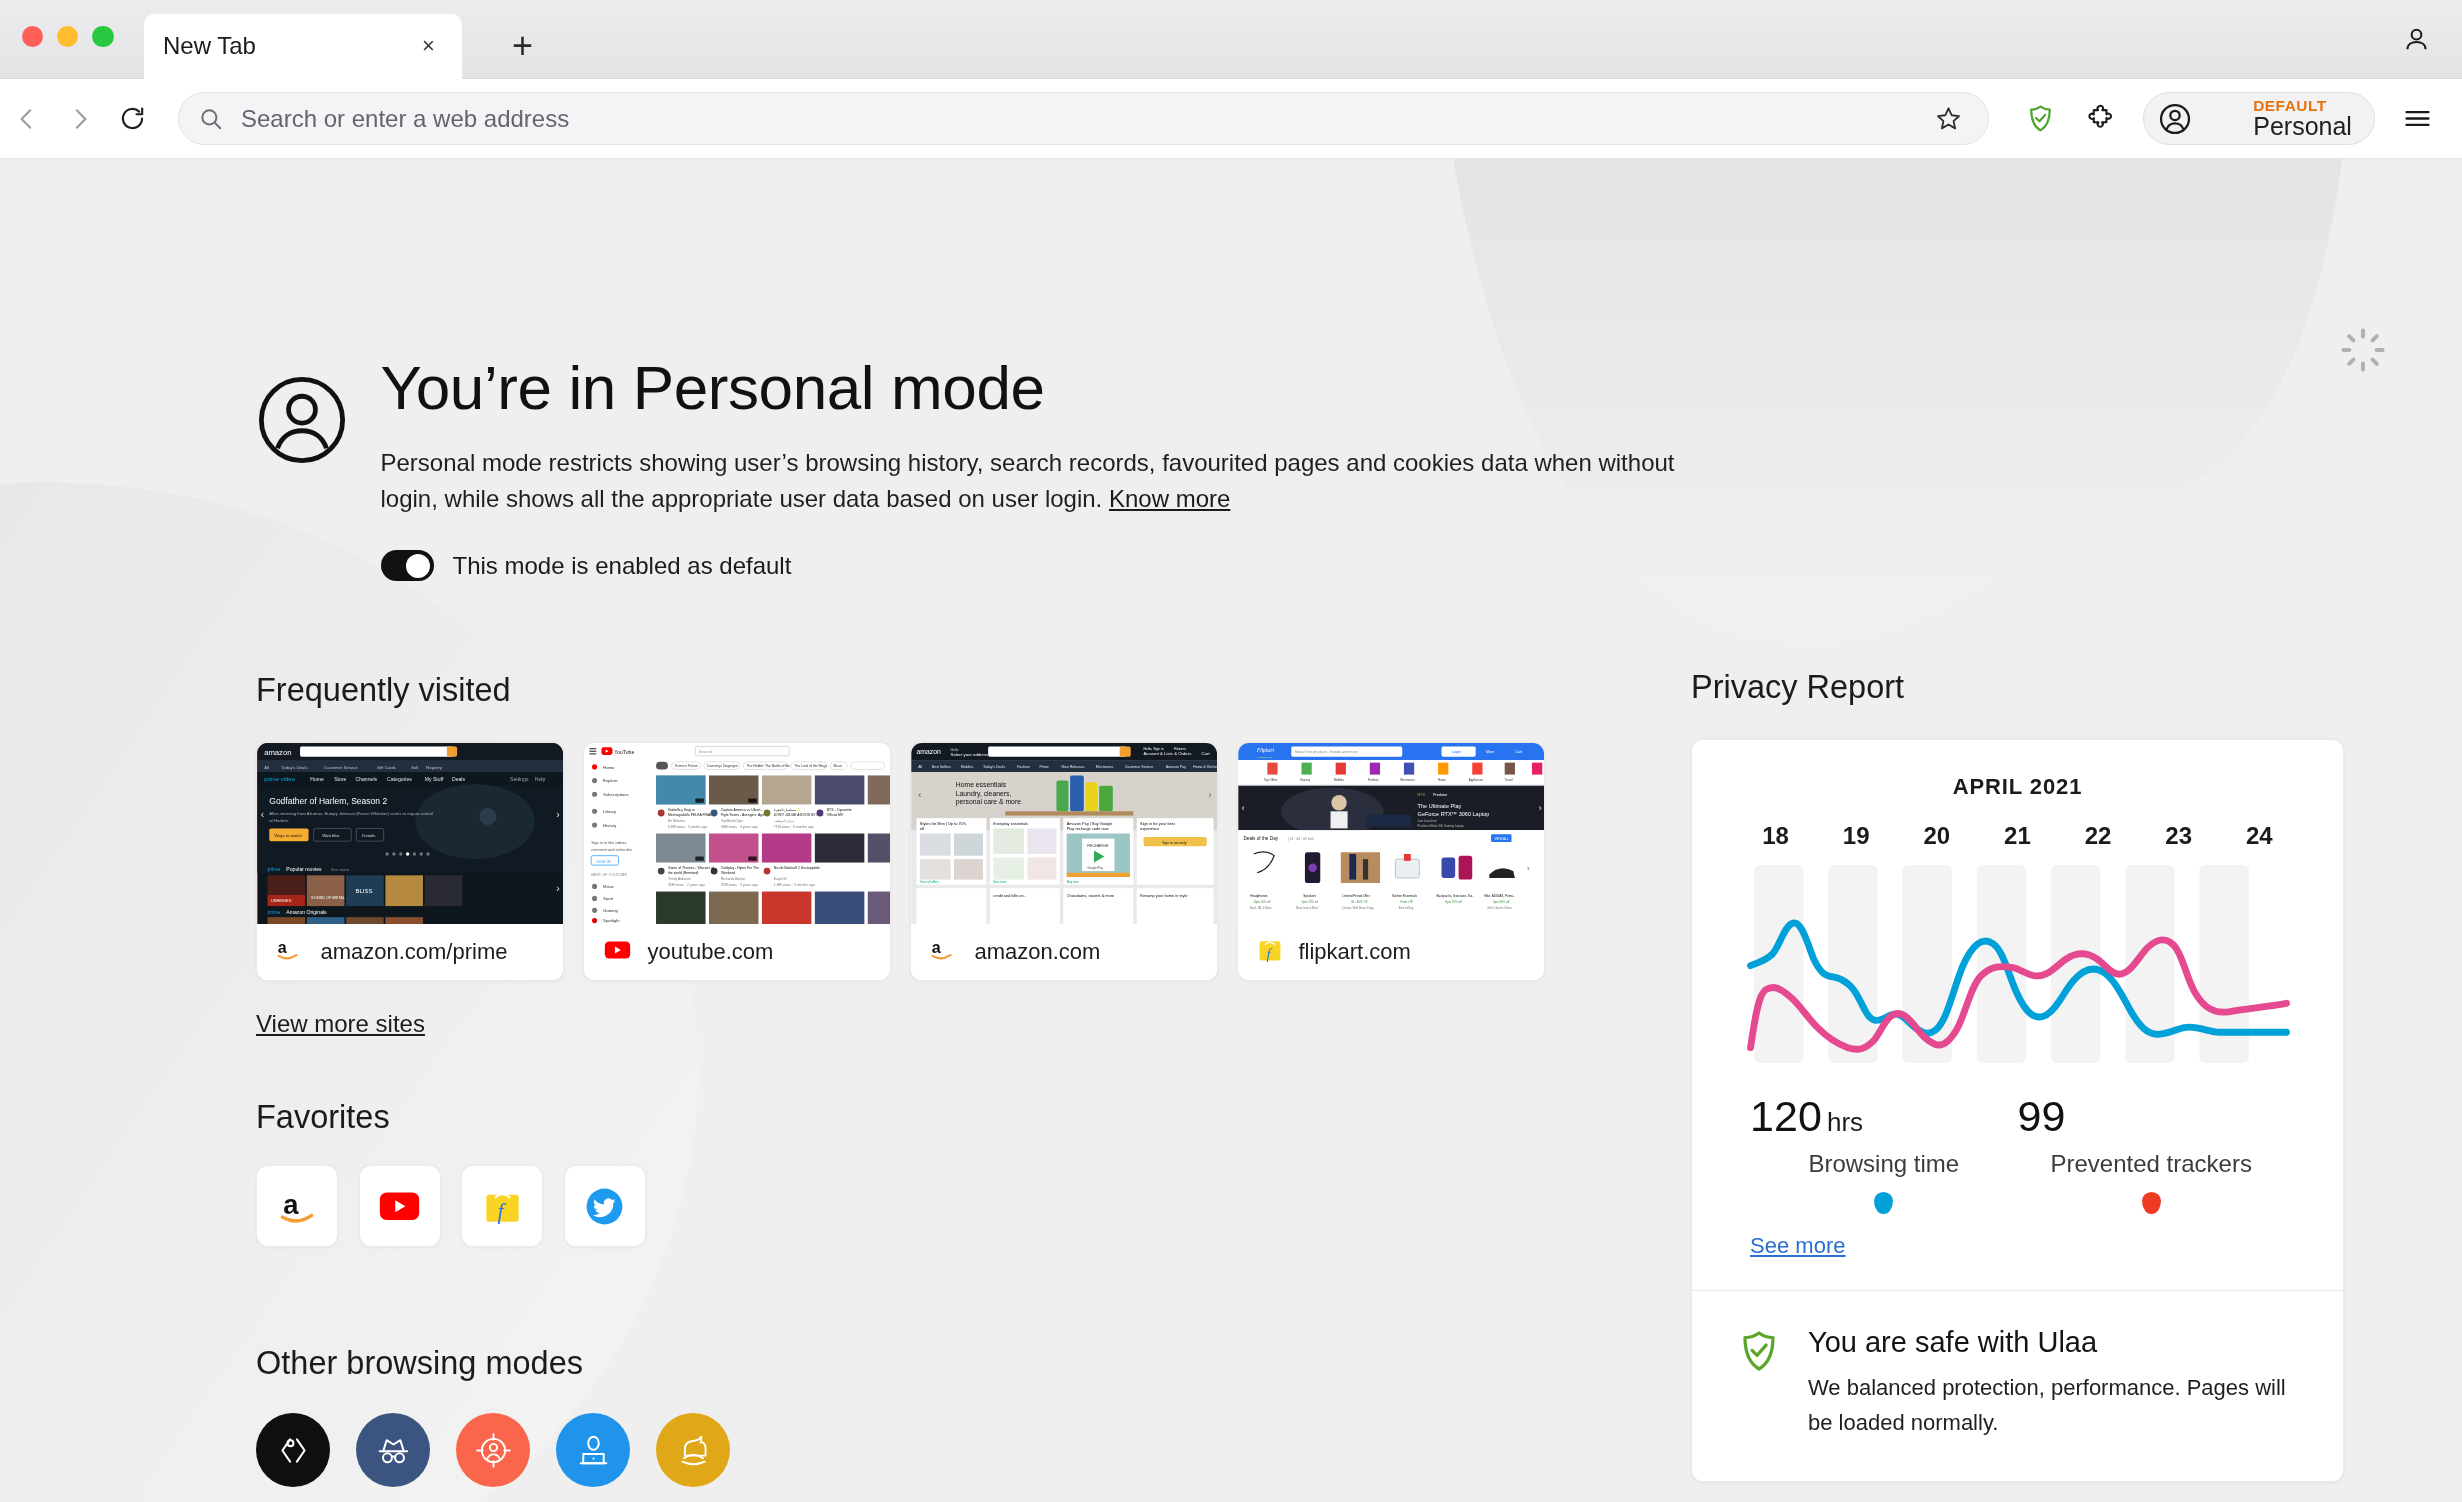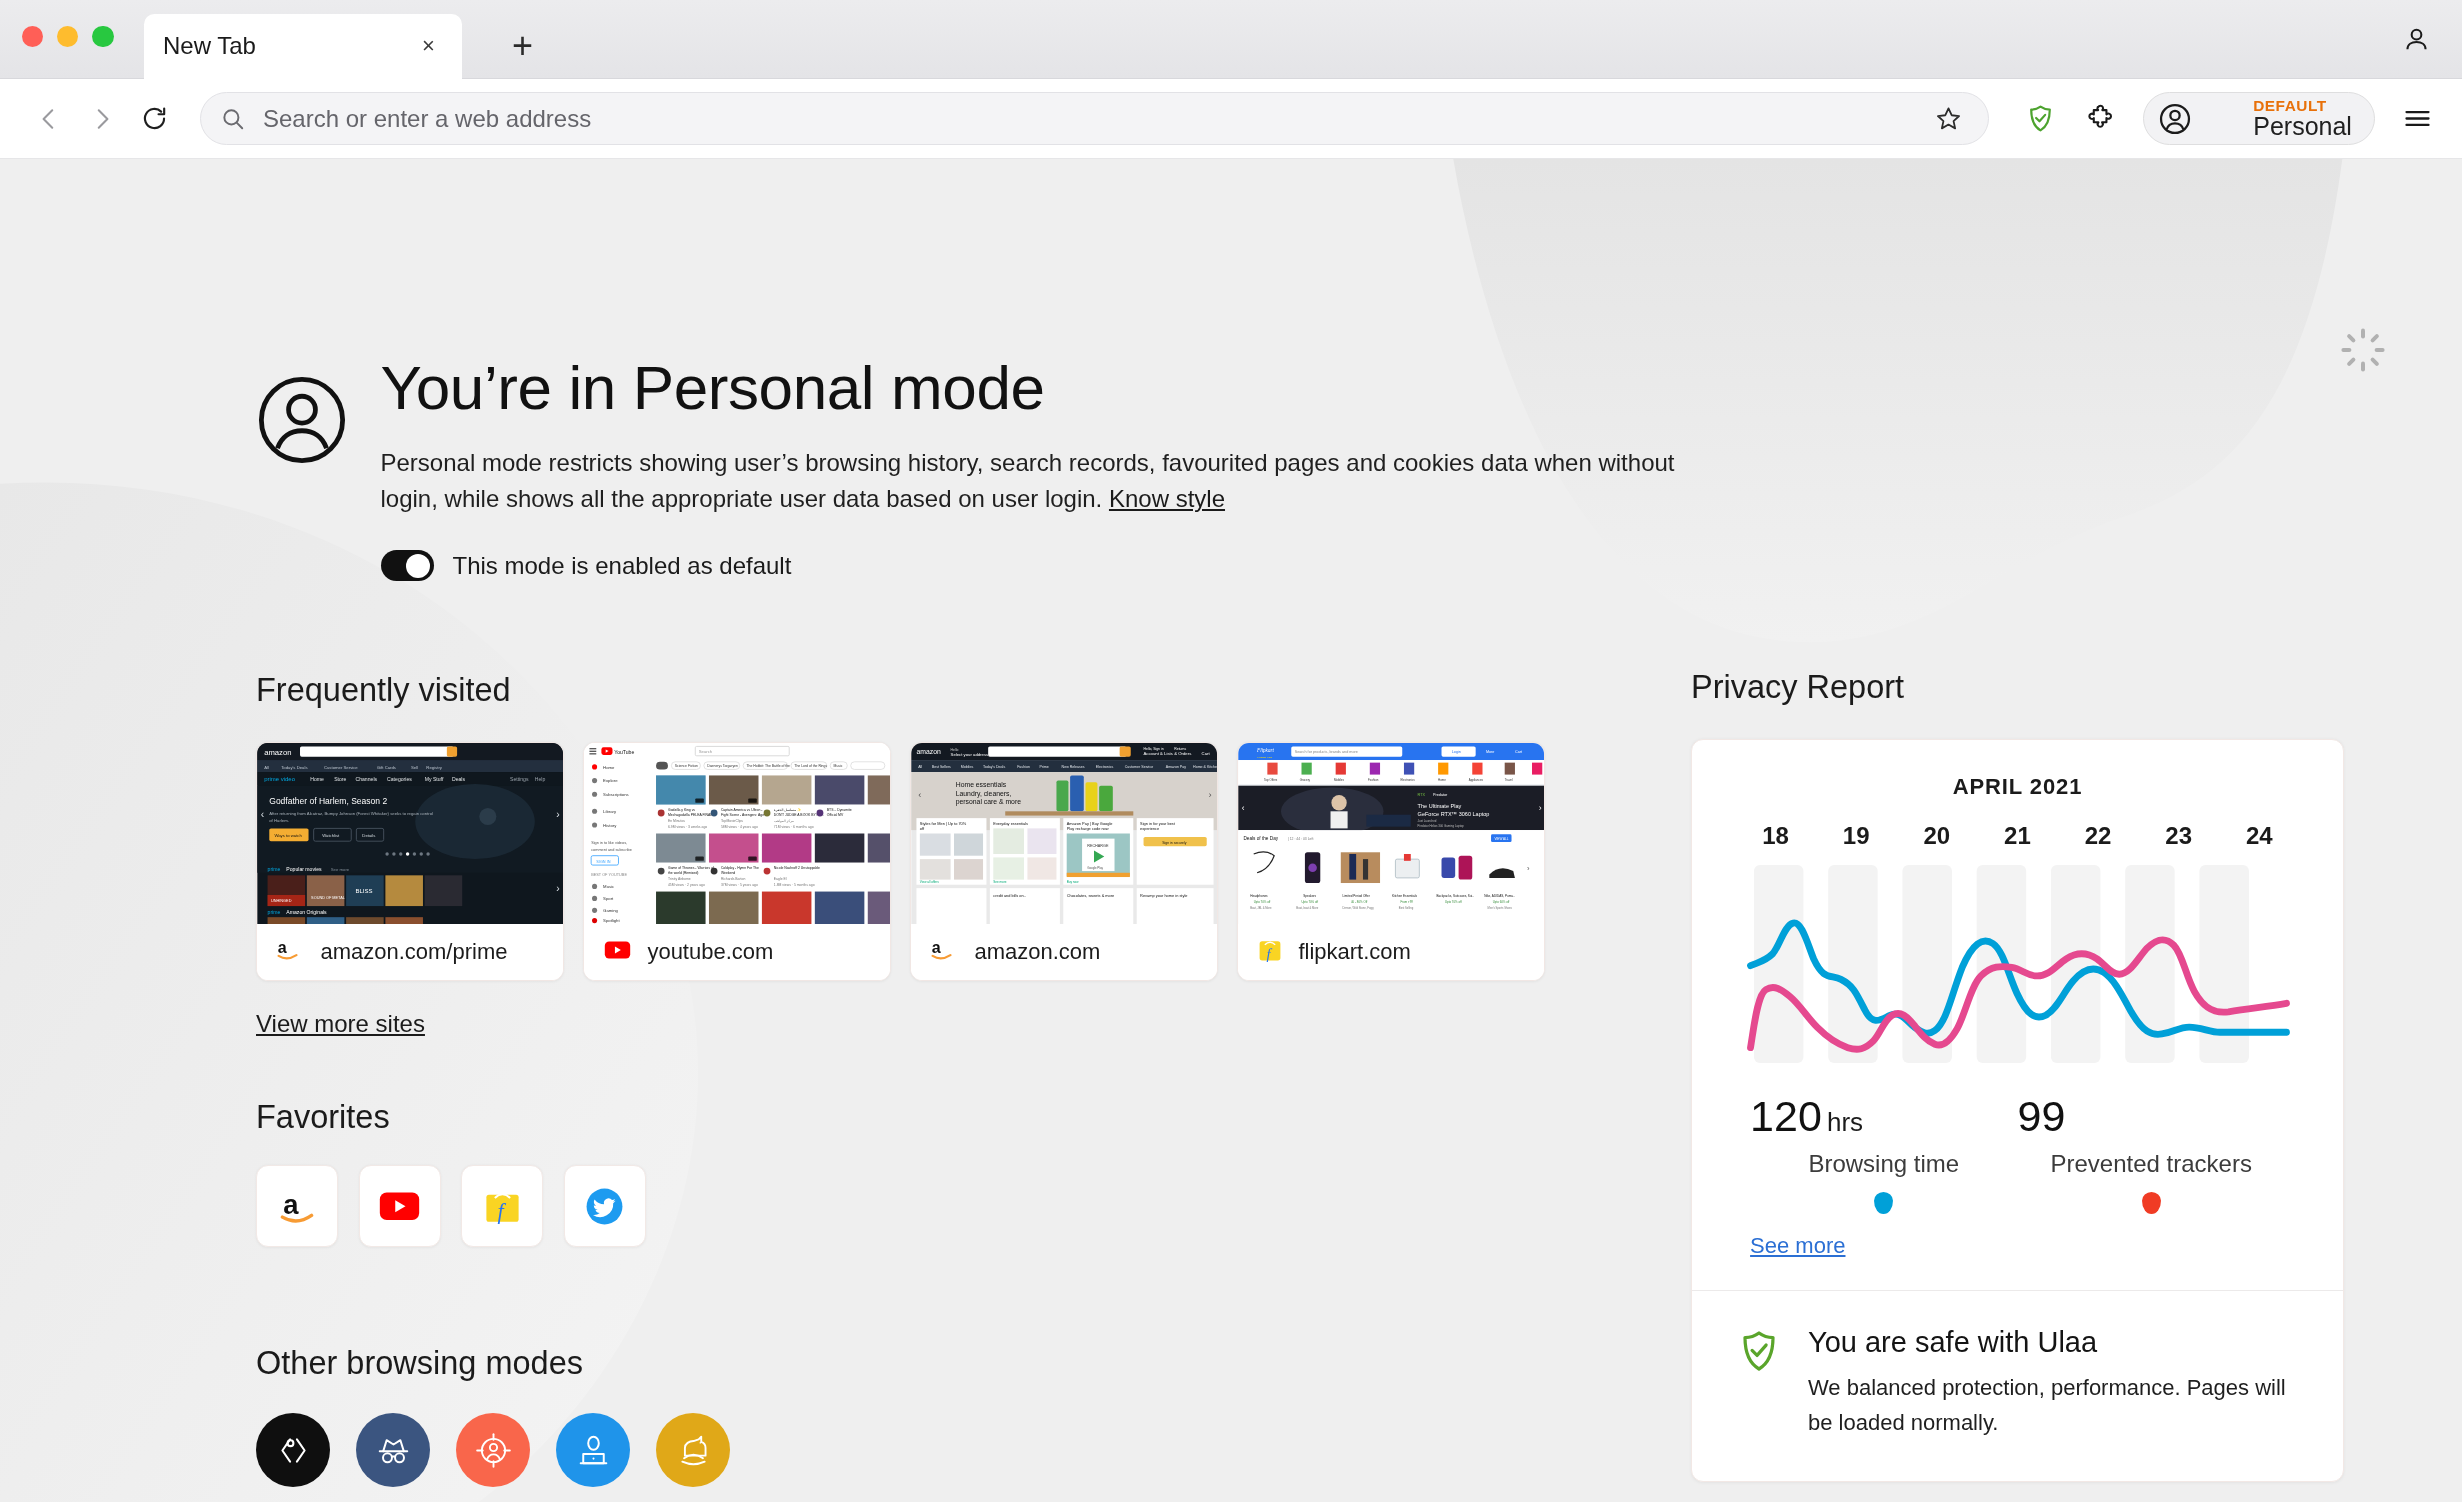--- a/index.html
+++ b/index.html
@@ -56,21 +56,21 @@
     position: absolute; right: 20.5px; top: 13.7px;
     width: 51px; height: 51px; border-radius: 50%;
     display: flex; align-items: center; justify-content: center;
   }
 
   
   .toolbar {
     height: 80px;
     background: #ffffff;
     display: flex; align-items: center;
-    padding: 0 19px 0 22px;
+    padding: 0 19px 0 0;
     border-bottom: 0.9px solid #e6e6e8;
   }
   .nav-btn {
     width: 53px; height: 53px;
     display: flex; align-items: center; justify-content: center;
     cursor: pointer; border-radius: 50%;
   }
   .omnibox {
     flex: 1;
     margin-left: 19px; margin-right: 19px;
@@ -364,21 +364,21 @@
       <svg width="92" height="92" viewBox="0 0 24 24" fill="none" stroke="#111" stroke-width="1.25">
         <circle cx="12" cy="12" r="10.6"></circle>
           <circle cx="12" cy="9.3" r="3.5"></circle>
         <path d="M5.6 19.4c1-3 3.4-4.6 6.4-4.6s5.4 1.6 6.4 4.6"></path>
       </svg>
     </div>
     <div>
       <div class="hero-title">You’re in Personal mode</div>
       <div class="hero-desc">
         <span>Personal mode restricts showing user’s browsing history, search records, favourited pages and cookies data when without login, while shows all the appropriate user data based on user login.</span>
-        <span class="link-know">Know style</span>
+        <span class="link-know">Know more</span>
       </div>
       <div class="toggle-row">
         <div class="toggle">
           <div class="toggle-knob"></div>
         </div>
         <span class="toggle-label">This mode is enabled as default</span>
       </div>
     </div>
   </div>
 

